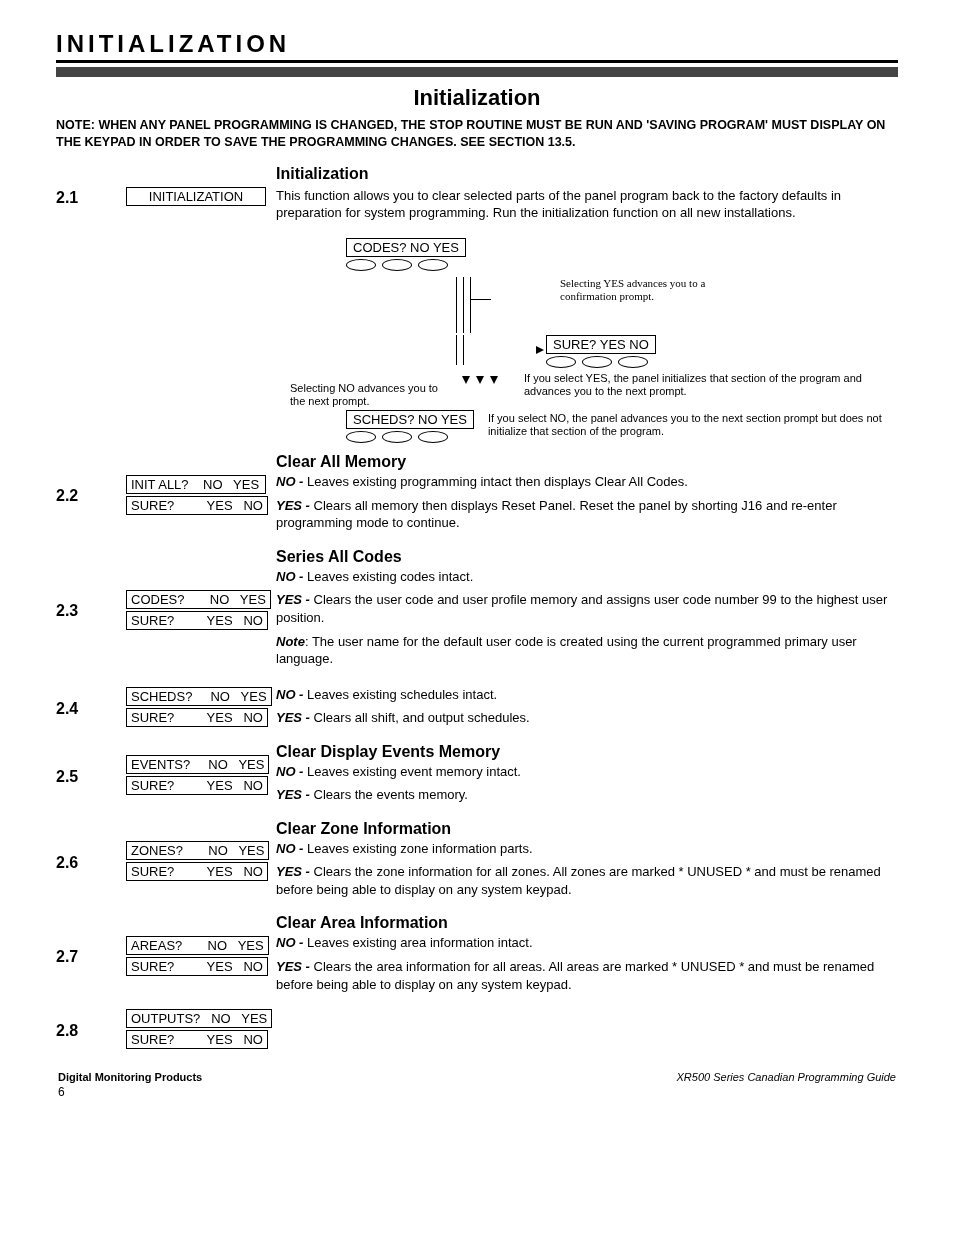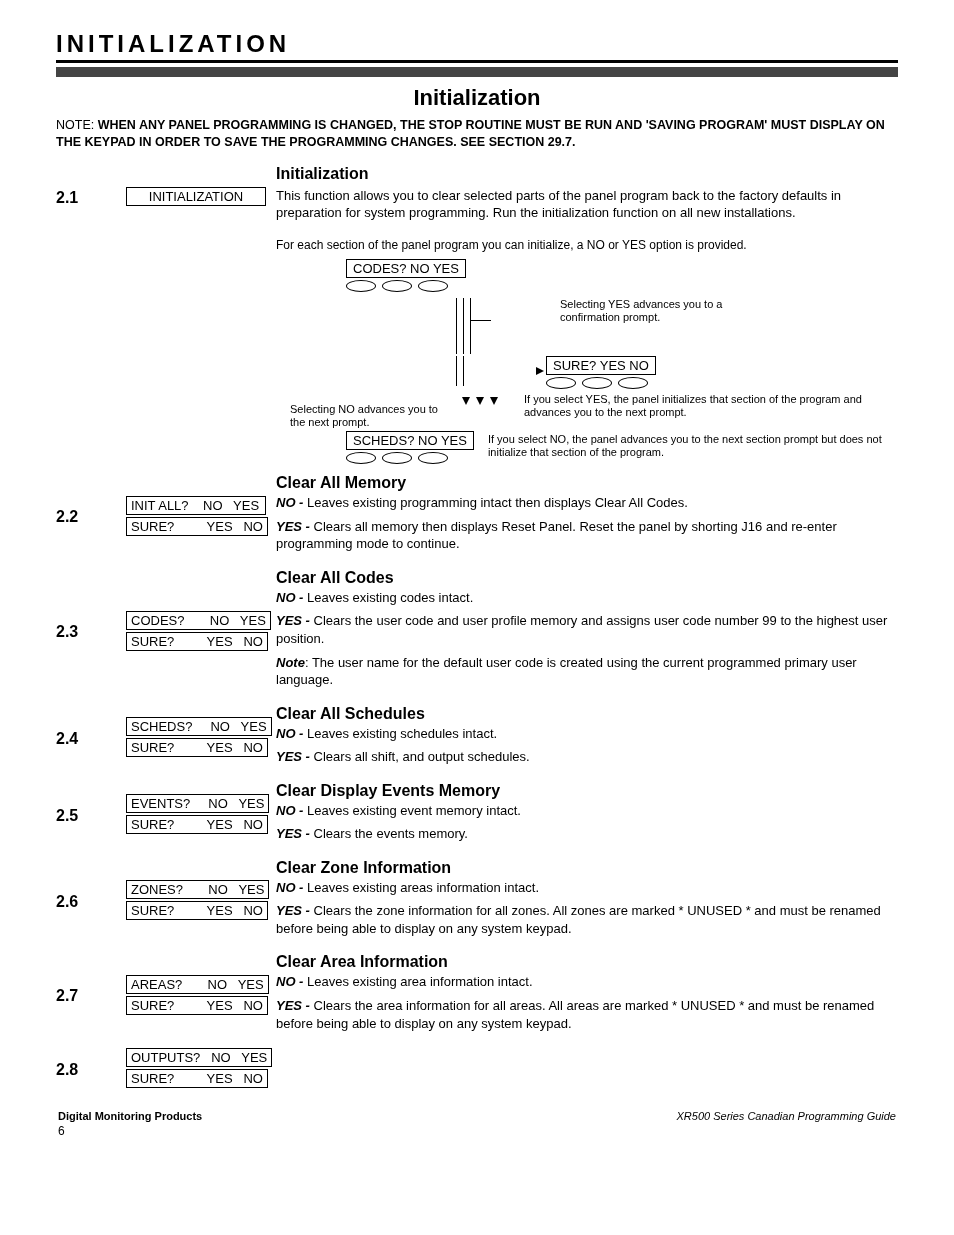--- a/index.html
+++ b/index.html
@@ -34,21 +34,21 @@
     font-size: 22px;
     font-weight: bold;
     margin: 2px 0 6px 0;
   }
   .note-block {
     font-size: 12.5px;
     font-weight: bold;
     line-height: 1.35;
     margin-bottom: 14px;
   }
-  .note-prefix { font-weight: normal; }
+  .note-prefix { font-weight: bold; }
   .section-row {
     display: flex;
     align-items: center;
     margin-top: 10px;
   }
   .sec-num {
     width: 70px;
     flex-shrink: 0;
     font-size: 16px;
     font-weight: bold;
@@ -152,36 +152,35 @@
 
 <div class="page">
 
   <div class="chapter-header">INITIALIZATION</div>
   <div class="dark-bar"></div>
 
   <div class="main-title">Initialization</div>
 
   <div class="note-block">
     <span class="note-prefix">NOTE:</span>
-    <span>WHEN ANY PANEL PROGRAMMING IS CHANGED, THE STOP ROUTINE MUST BE RUN AND 'SAVING PROGRAM' MUST DISPLAY ON THE KEYPAD IN ORDER TO SAVE THE PROGRAMMING CHANGES.  SEE SECTION 29.7.</span>
+    <span>WHEN ANY PANEL PROGRAMMING IS CHANGED, THE STOP ROUTINE MUST BE RUN AND 'SAVING PROGRAM' MUST DISPLAY ON THE KEYPAD IN ORDER TO SAVE THE PROGRAMMING CHANGES.  SEE SECTION 13.5.</span>
   </div>
 
   <div class="section-row">
     <div class="sec-num">2.1</div>
     <div class="keypad-col">
       <div class="keypad-box centered">INITIALIZATION</div>
     </div>
     <div class="body-col">
       <div class="sec-heading">Initialization</div>
       <div class="para">This function allows you to clear selected parts of the panel program back to the factory defaults in preparation for system programming.  Run the initialization function on all new installations.</div>
     </div>
   </div>
 
   <div class="diagram-wrap">
-    <div class="diag-caption">For each section of the panel program you can initialize, a NO or YES option is provided.</div>
 
     <div style="display:flex; align-items:flex-start;">
       <div style="width:70px;"></div>
       <div class="diag-group">
         <div class="diag-box">CODES?        NO    YES</div>
         <div class="ovals">
           <span class="oval"></span>
           <span class="oval"></span>
           <span class="oval"></span>
         </div>
@@ -193,21 +192,21 @@
       <div style="width:200px; display:flex;">
         <div style="width:110px;"></div>
         <div style="display:flex; gap:6px;">
           <div class="vline" style="height:56px;"></div>
           <div class="vline" style="height:56px;"></div>
           <div class="vline" style="height:56px; position:relative;">
              <div style="position:absolute; top:22px; left:0; width:20px; border-top:1.5px solid #000;"></div>
           </div>
         </div>
       </div>
-      <div class="diag-side" style="width:180px;">Selecting YES advances you to a confirmation prompt.</div>
+      <div class="diag-side" style="width:180px;font-family:Liberation Serif, serif;">Selecting YES advances you to a confirmation prompt.</div>
     </div>
 
     <div style="display:flex; align-items:flex-start; margin-top:2px;">
       <div style="width:70px;"></div>
       <div style="width:200px; display:flex; align-items:center;">
         <div style="width:110px;"></div>
         <div style="display:flex; gap:6px;">
           <div class="vline" style="height:30px;"></div>
           <div class="vline" style="height:30px;"></div>
           <div style="width:1px;"></div>
@@ -257,50 +256,49 @@
         <div class="body-col">
           <div class="sec-heading">Clear All Memory</div>
           <div class="desc-line"><span class="bold">NO - </span><span>Leaves existing programming intact then displays Clear All Codes.</span></div>
           <div class="desc-line"><span class="bold">YES - </span><span>Clears all memory then displays Reset Panel.  Reset the panel by shorting J16 and re-enter programming mode to continue.</span></div>
         </div>
       </div>
       <div class="section-row">
         <div class="sec-num">2.3</div>
         <div class="keypad-col"><div class="keypad-box">CODES?       NO   YES</div><div class="keypad-box">SURE?         YES   NO</div></div>
         <div class="body-col">
-          <div class="sec-heading">Clear All Codes</div>
+          <div class="sec-heading">Series All Codes</div>
           <div class="desc-line"><span class="bold">NO - </span><span>Leaves existing codes intact.</span></div>
           <div class="desc-line"><span class="bold">YES - </span><span>Clears the user code and user profile memory and assigns user code number 99 to the highest user position.</span></div>
           <div class="desc-line"><span class="bold">Note</span><span>:  The user name for the default user code is created using the current programmed primary user language.</span></div>
         </div>
       </div>
       <div class="section-row">
         <div class="sec-num">2.4</div>
         <div class="keypad-col"><div class="keypad-box">SCHEDS?     NO   YES</div><div class="keypad-box">SURE?         YES   NO</div></div>
         <div class="body-col">
-          <div class="sec-heading">Clear All Schedules</div>
           <div class="desc-line"><span class="bold">NO - </span><span>Leaves existing schedules intact.</span></div>
           <div class="desc-line"><span class="bold">YES - </span><span>Clears all shift, and output schedules.</span></div>
         </div>
       </div>
       <div class="section-row">
         <div class="sec-num">2.5</div>
         <div class="keypad-col"><div class="keypad-box">EVENTS?     NO   YES</div><div class="keypad-box">SURE?         YES   NO</div></div>
         <div class="body-col">
           <div class="sec-heading">Clear Display Events Memory</div>
           <div class="desc-line"><span class="bold">NO - </span><span>Leaves existing event memory intact.</span></div>
           <div class="desc-line"><span class="bold">YES - </span><span>Clears the events memory.</span></div>
         </div>
       </div>
       <div class="section-row">
         <div class="sec-num">2.6</div>
         <div class="keypad-col"><div class="keypad-box">ZONES?       NO   YES</div><div class="keypad-box">SURE?         YES   NO</div></div>
         <div class="body-col">
           <div class="sec-heading">Clear Zone Information</div>
-          <div class="desc-line"><span class="bold">NO - </span><span>Leaves existing areas information intact.</span></div>
+          <div class="desc-line"><span class="bold">NO - </span><span>Leaves existing zone information parts.</span></div>
           <div class="desc-line"><span class="bold">YES - </span><span>Clears the zone information for all zones.  All zones are marked * UNUSED * and must be renamed before being able to display on any system keypad.</span></div>
         </div>
       </div>
       <div class="section-row">
         <div class="sec-num">2.7</div>
         <div class="keypad-col"><div class="keypad-box">AREAS?       NO   YES</div><div class="keypad-box">SURE?         YES   NO</div></div>
         <div class="body-col">
           <div class="sec-heading">Clear Area Information</div>
           <div class="desc-line"><span class="bold">NO - </span><span>Leaves existing area information intact.</span></div>
           <div class="desc-line"><span class="bold">YES - </span><span>Clears the area information for all areas.  All areas are marked * UNUSED * and must be renamed before being able to display on any system keypad.</span></div>

